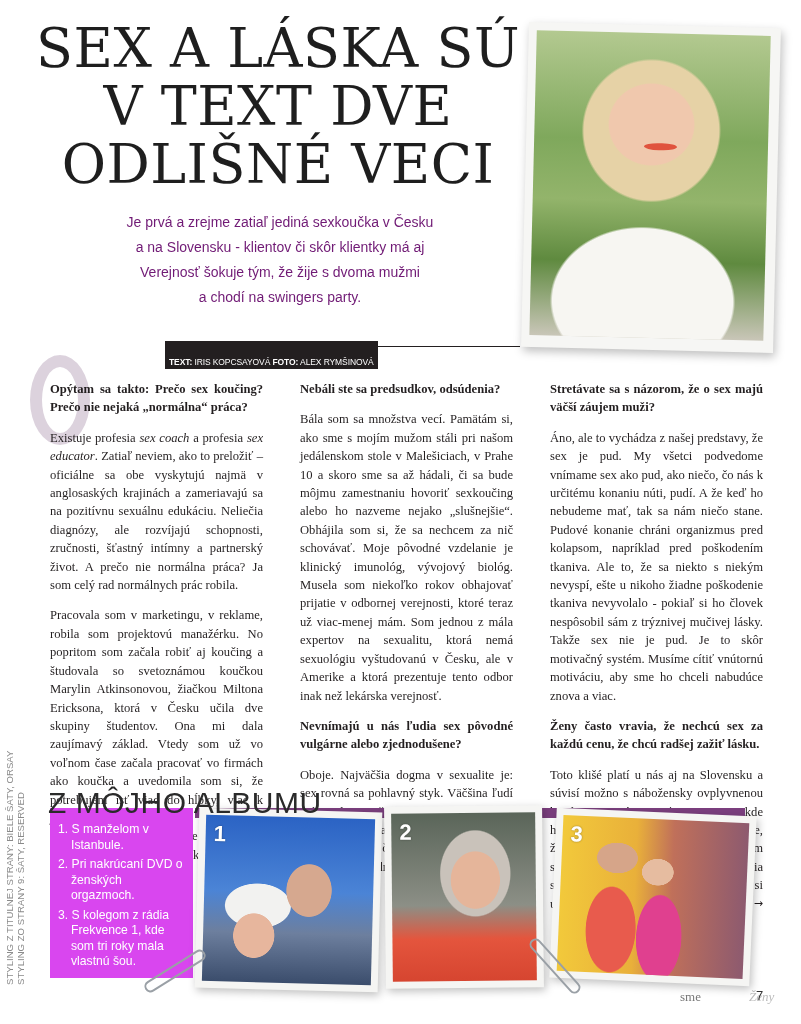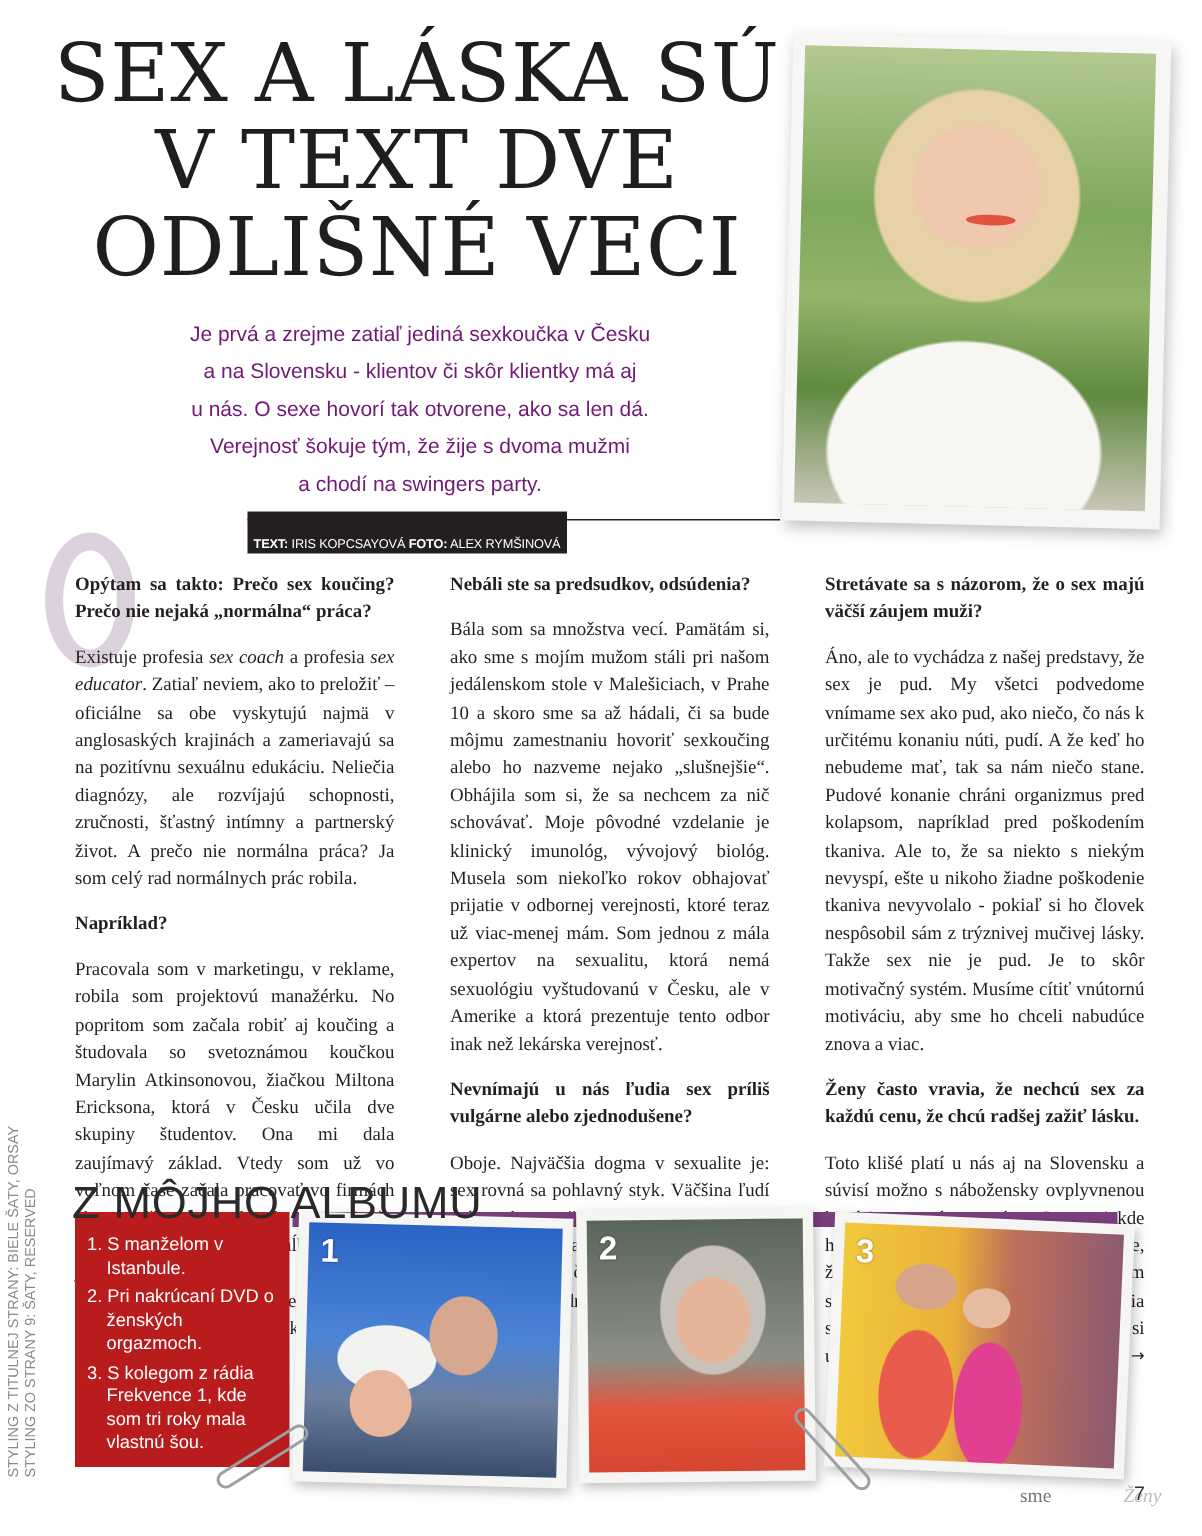--- a/index.html
+++ b/index.html
@@ -71,21 +71,21 @@
   }
   .side-credit span { display: block; }
 
   .album-title {
     position: absolute; left: 48px; top: 786px;
     font-family: "Liberation Sans", sans-serif; font-size: 30px; font-weight: 300; color: #2a2a2a;
     letter-spacing: 0.5px; white-space: nowrap; z-index: 3;
   }
   .album-box {
     position: absolute; left: 50px; top: 808px; width: 143px; height: 170px;
-    background: #b91c1c; color: #fff; padding: 14px 8px 8px 8px;
+    background: #d946ef; color: #fff; padding: 14px 8px 8px 8px;
     font-family: "Liberation Sans", sans-serif; font-size: 12.2px; line-height: 15.5px; z-index: 1;
   }
   .album-box ol { list-style: none; }
   .album-box li { margin-bottom: 4px; padding-left: 13px; text-indent: -13px; }
   .album-strip { position: absolute; left: 195px; top: 808px; width: 550px; height: 10px; background: #7b3f7e; z-index: 0; }
 
   .snap {
     position: absolute; background: #f5f5f3; padding: 7px; box-shadow: 2px 3px 8px rgba(0,0,0,0.25); z-index: 2;
   }
   .snap .img { width: 100%; height: 100%; position: relative; overflow: hidden; }
@@ -133,21 +133,20 @@
 
 <h1 class="headline">
   <span>SEX A LÁSKA SÚ</span>
   <span>V TEXT DVE</span>
   <span>ODLIŠNÉ VECI</span>
 </h1>
 
 <div class="lead">
   <span>Je prvá a zrejme zatiaľ jediná sexkoučka v Česku</span>
   <span>a na Slovensku - klientov či skôr klientky má aj</span>
-  <span>u nás. O sexe hovorí tak otvorene, ako sa len dá.</span>
   <span>Verejnosť šokuje tým, že žije s dvoma mužmi</span>
   <span>a chodí na swingers party.</span>
 </div>
 
 <div class="credit-rule"></div>
 <div class="credit">
   <b>TEXT:</b>
   <span>IRIS KOPCSAYOVÁ</span>
   <b>FOTO:</b>
   <span>ALEX RYMŠINOVÁ</span>
@@ -157,28 +156,27 @@
   <div class="img" title="Blonde woman in a white sleeveless dress outdoors">
     <div class="lips"></div>
   </div>
 </div>
 
 <div class="big-o"></div>
 
 <div class="col col1">
   <p class="q">Opýtam sa takto: Prečo sex koučing? Prečo nie nejaká „normálna“ práca?</p>
   <p id="c1p1">Existuje profesia <i>sex coach</i> a profesia <i>sex educator</i>. Zatiaľ neviem, ako to preložiť – oficiálne sa obe vyskytujú najmä v anglosaských krajinách a zameriavajú sa na pozitívnu sexuálnu edukáciu. Neliečia diagnózy, ale rozvíjajú schopnosti, zručnosti, šťastný intímny a partnerský život. A prečo nie normálna práca? Ja som celý rad normálnych prác robila.</p>
-  <p class="q">Napríklad?</p>
   <p>Pracovala som v marketingu, v reklame, robila som projektovú manažérku. No popritom som začala robiť aj koučing a študovala so svetoznámou koučkou Marylin Atkinsonovou, žiačkou Miltona Ericksona, ktorá v Česku učila dve skupiny študentov. Ona mi dala zaujímavý základ. Vtedy som už vo voľnom čase začala pracovať vo firmách ako koučka a uvedomila som si, že potrebujem ísť viac do hĺbky, viac k jadru. V určitej chvíli mi napadlo, že moja téma koučovania nie je firemný rozvoj, ale naozaj hlboký sexuálny rozvoj.</p>
 </div>
 
 <div class="col col2">
   <p class="q">Nebáli ste sa predsudkov, odsúdenia?</p>
   <p>Bála som sa množstva vecí. Pamätám si, ako sme s mojím mužom stáli pri našom jedálenskom stole v Malešiciach, v Prahe 10 a skoro sme sa až hádali, či sa bude môjmu zamestnaniu hovoriť sexkoučing alebo ho nazveme nejako „slušnejšie“. Obhájila som si, že sa nechcem za nič schovávať. Moje pôvodné vzdelanie je klinický imunológ, vývojový biológ. Musela som niekoľko rokov obhajovať prijatie v odbornej verejnosti, ktoré teraz už viac-menej mám. Som jednou z mála expertov na sexualitu, ktorá nemá sexuológiu vyštudovanú v Česku, ale v Amerike a ktorá prezentuje tento odbor inak než lekárska verejnosť.</p>
-  <p class="q">Nevnímajú u nás ľudia sex príliš vulgárne alebo zjednodušene?</p>
+  <p class="q">Nevnímajú u nás ľudia sex pôvodné vulgárne alebo zjednodušene?</p>
   <p>Oboje. Najväčšia dogma v sexualite je: sex rovná sa pohlavný styk. Väčšina ľudí má predstavu, že sexkouč je niekto, kto ľuďom radí, ako majú lepšie robiť pohlavný styk - čo však každý človek vie. To je tá posledná vec, ktorú učím ľudí rozvíjať.</p>
 </div>
 
 <div class="col col3">
   <p class="q">Stretávate sa s názorom, že o sex majú väčší záujem muži?</p>
   <p>Áno, ale to vychádza z našej predstavy, že sex je pud. My všetci podvedome vnímame sex ako pud, ako niečo, čo nás k určitému konaniu núti, pudí. A že keď ho nebudeme mať, tak sa nám niečo stane. Pudové konanie chráni organizmus pred kolapsom, napríklad pred poškodením tkaniva. Ale to, že sa niekto s niekým nevyspí, ešte u nikoho žiadne poškodenie tkaniva nevyvolalo - pokiaľ si ho človek nespôsobil sám z trýznivej mučivej lásky. Takže sex nie je pud. Je to skôr motivačný systém. Musíme cítiť vnútornú motiváciu, aby sme ho chceli nabudúce znova a viac.</p>
   <p class="q">Ženy často vravia, že nechcú sex za každú cenu, že chcú radšej zažiť lásku.</p>
   <p>
     <span>Toto klišé platí u nás aj na Slovensku a súvisí možno s nábožensky ovplyvnenou históriou a prítomnosťou. Je to niekde hlbšie v podvedomí. Stále ma prekvapuje, že ženy často zmýšľajú o pohlavnom styku ako o povinnosti, ktorú si musia splniť voči mužom. Keby sme si uvedomili, že sex je aj boz-</span>
     <span class="arrow">→</span>

